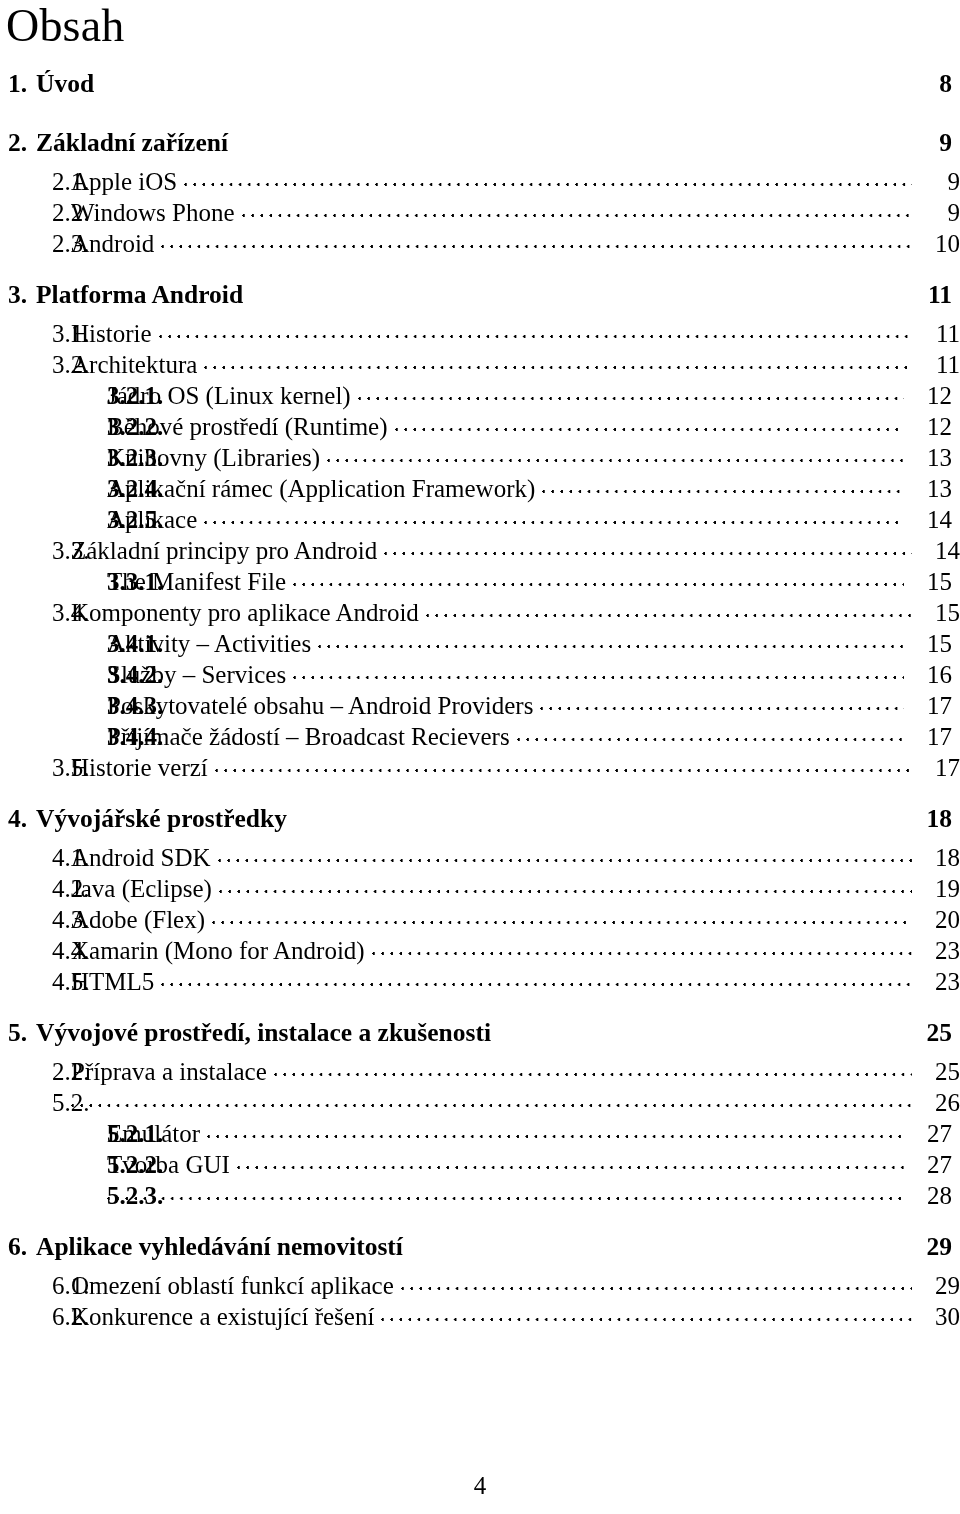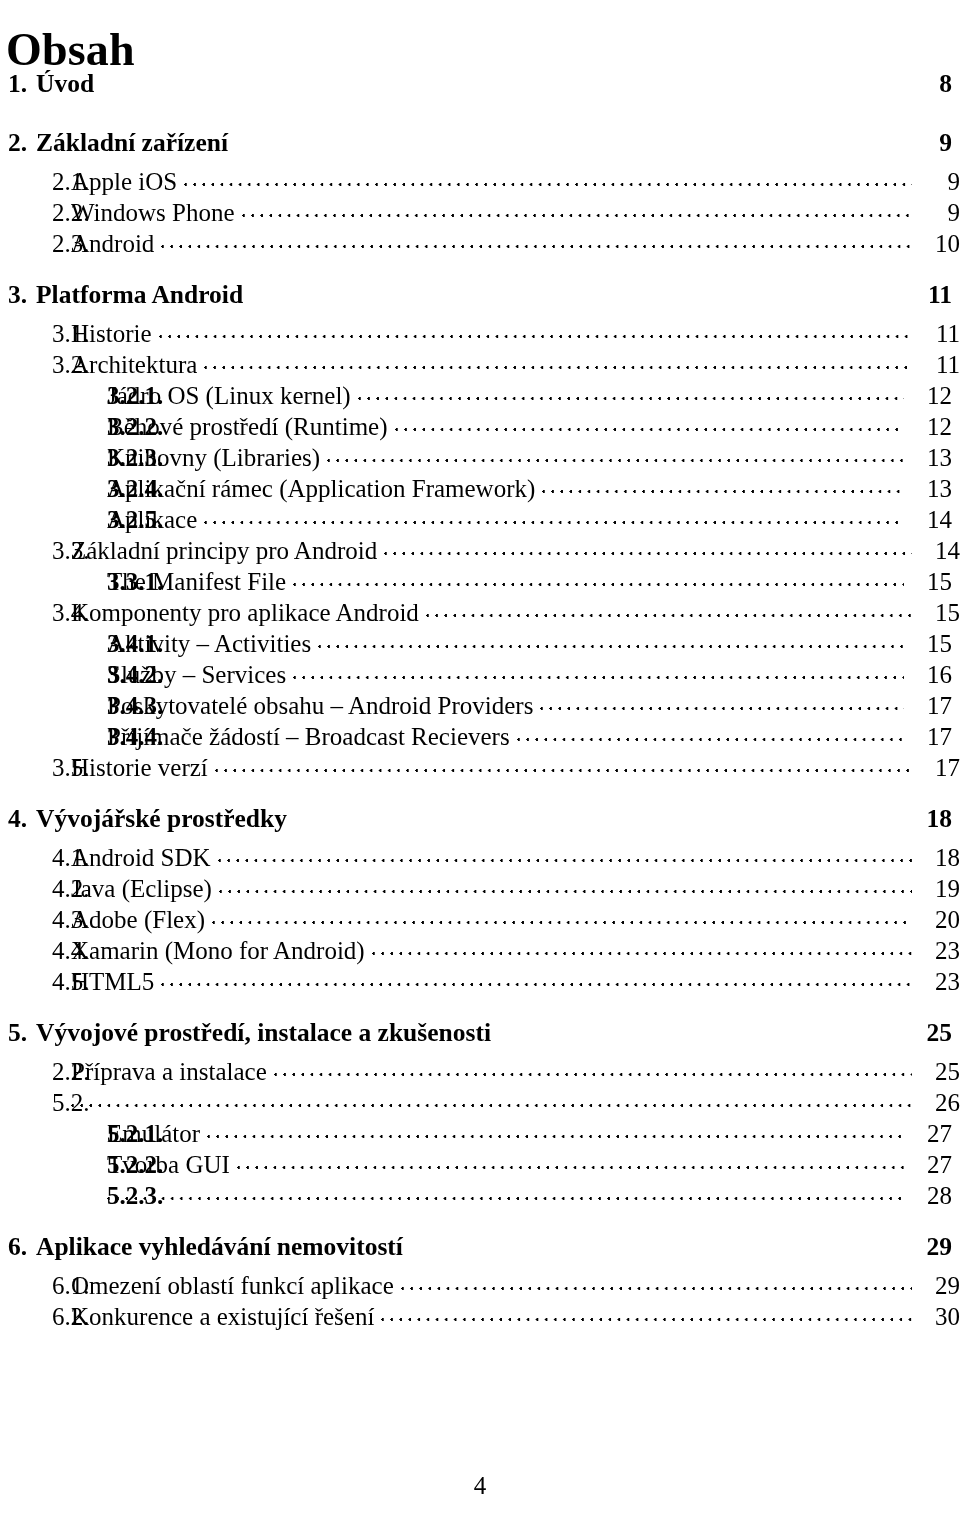--- a/index.html
+++ b/index.html
@@ -20,24 +20,23 @@
     width: 960px;
     height: 1514px;
     box-sizing: border-box;
     padding: 0;
   }
   .toc-title {
     position: absolute;
     left: 6px;
     top: 2px;
     font-size: 46px;
-    font-weight: bold;
+    font-weight: normal;
     letter-spacing: 0.2px;
     line-height: 1.05;
-    margin-top: 24px;
   }
   .toc-list {
     position: absolute;
     left: 0;
     top: 66px;
     width: 960px;
   }
   .entry {
     display: flex;
     align-items: baseline;

